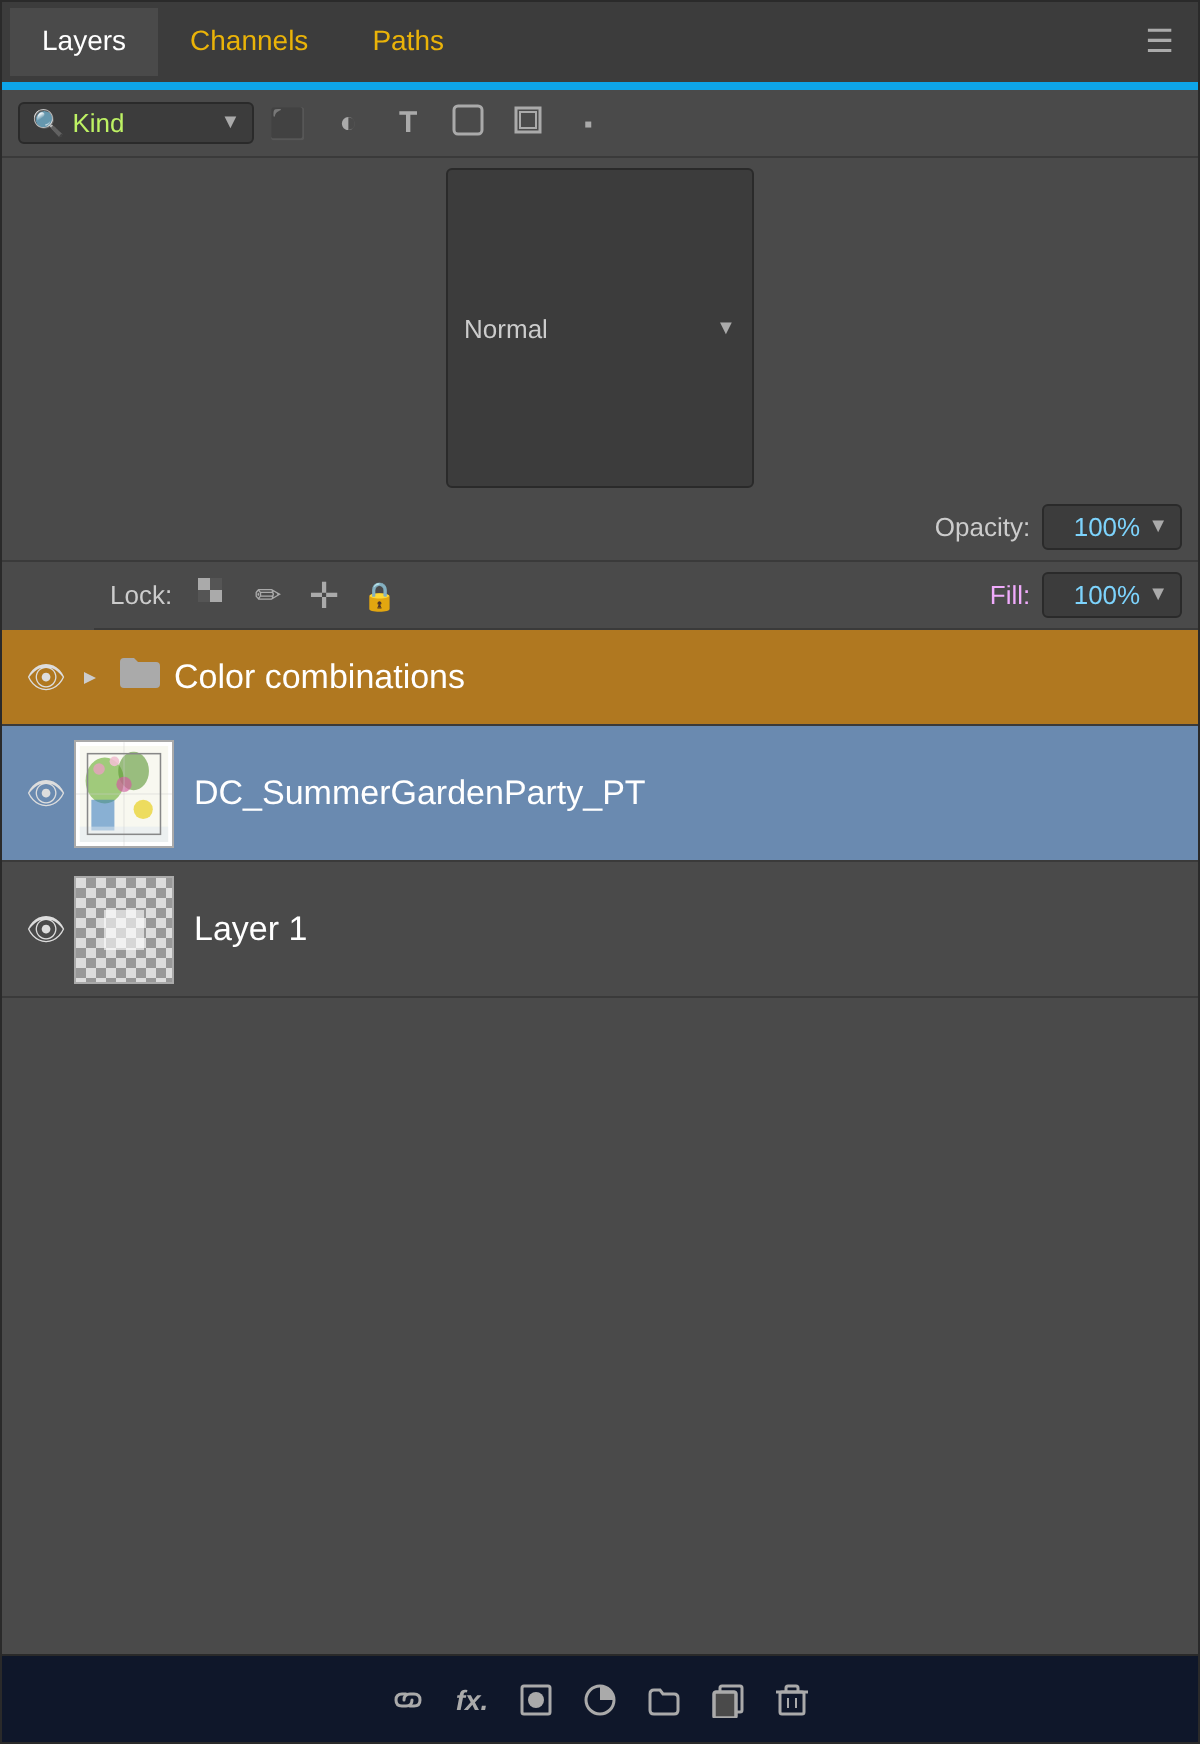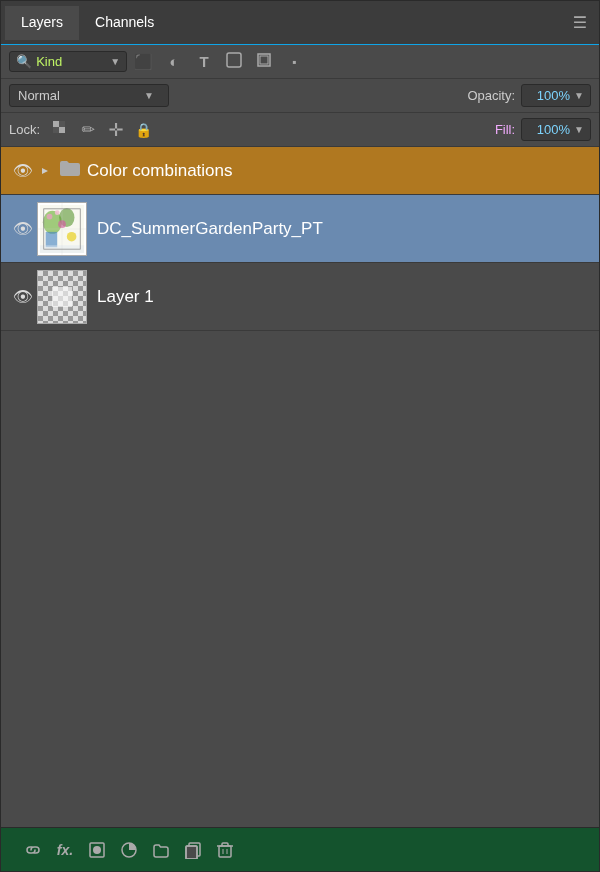--- a/index.html
+++ b/index.html
@@ -19,29 +19,29 @@
       background: #4a4a4a;
       display: flex;
       flex-direction: column;
       border: 1px solid #2a2a2a;
     }
 
     
     .tab-bar {
       display: flex;
       background: #3c3c3c;
-      border-bottom: 1px solid #0ea5e9;
+      border-bottom: 4px solid #0ea5e9;
       align-items: center;
       height: 44px;
       padding: 0 4px;
     }
     .tab {
       padding: 8px 16px;
       cursor: pointer;
-      color: #ffffff;
+      color: #eab308;
       font-size: 14px;
       border-bottom: 2px solid transparent;
     }
     .tab.active {
       color: #ffffff;
       background: #4a4a4a;
       border-bottom: 2px solid #4a4a4a;
     }
     .tab-menu-btn {
       margin-left: auto;
@@ -94,20 +94,21 @@
     }
 
     
     .blend-row {
       display: flex;
       align-items: center;
       padding: 5px 8px;
       background: #4a4a4a;
       gap: 8px;
       border-bottom: 1px solid #3a3a3a;
+      flex-direction: column;
     }
     .blend-select-wrap {
       display: flex;
       align-items: center;
       background: #3c3c3c;
       border: 1px solid #2a2a2a;
       border-radius: 3px;
       padding: 3px 8px;
       flex: 0 0 160px;
       gap: 6px;
@@ -157,20 +158,21 @@
     }
 
     
     .lock-row {
       display: flex;
       align-items: center;
       padding: 5px 8px;
       background: #4a4a4a;
       gap: 6px;
       border-bottom: 1px solid #3a3a3a;
+      margin-left: 46px;
     }
     .lock-label {
       color: #cccccc;
       font-size: 13px;
       margin-right: 4px;
     }
     .lock-icons {
       display: flex;
       gap: 8px;
       align-items: center;
@@ -281,25 +283,25 @@
     }
     .layer-name {
       font-size: 17px;
       color: #ffffff;
       flex: 1;
     }
 
     
     .bottom-toolbar {
       height: 44px;
-      background: #14532d;
+      background: #0f172a;
       border-top: 1px solid #2a2a2a;
       display: flex;
       align-items: center;
-      justify-content: flex-start;
+      justify-content: center;
       padding: 0 16px;
     }
     .bottom-btn {
       color: #aaaaaa;
       font-size: 16px;
       cursor: pointer;
       width: 32px;
       height: 32px;
       display: flex;
       align-items: center;
@@ -325,20 +327,21 @@
     }
   </style>
 </head>
 <body>
 
 <div class="panel">
 
   <div class="tab-bar">
     <div class="tab active">Layers</div>
     <div class="tab">Channels</div>
+    <div class="tab">Paths</div>
     <div class="tab-menu-btn">☰</div>
   </div>
 
   <div class="filter-row">
     <div class="kind-select-wrap">
       <span style="font-size:13px;color:#aaa;">🔍</span>
       <select>
         <option>Kind</option>
         <option>Name</option>
         <option>Effect</option>

